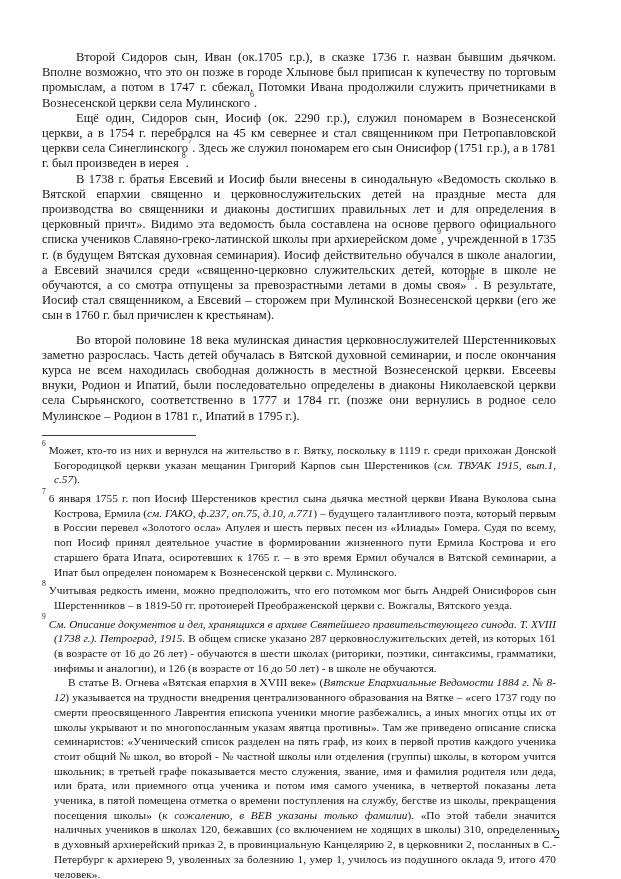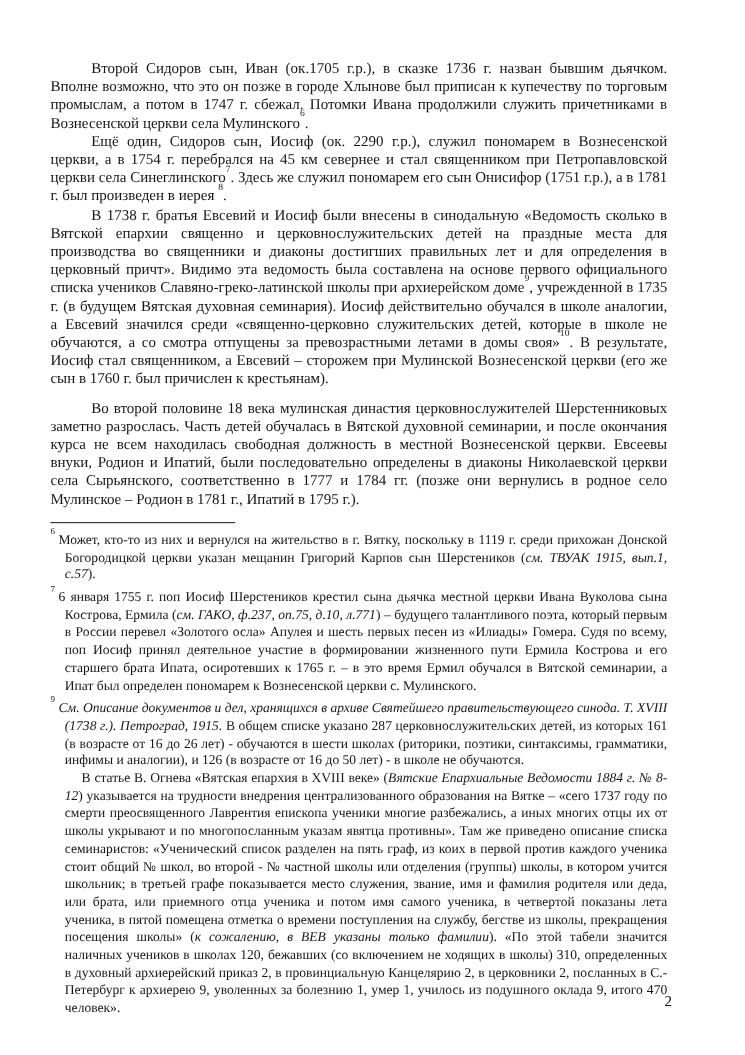--- a/index.html
+++ b/index.html
@@ -71,18 +71,21 @@
     </div>
   <div class="fnsep"></div>
   <div class="fnotes" id="footnotes">
       <div class="fn">
         <div class="first"><sup class="fnmark">6</sup><span>Может, кто-то из них и вернулся на жительство в г. Вятку, поскольку в 1119 г. среди прихожан Донской Богородицкой церкви указан мещанин Григорий Карпов сын Шерстеников (</span><span class="it">см. ТВУАК 1915, вып.1, с.57</span><span>).</span></div>
       </div>
       <div class="fn">
         <div class="first"><sup class="fnmark">7</sup><span>6 января 1755 г. поп Иосиф Шерстеников крестил сына дьячка местной церкви Ивана Вуколова сына Кострова, Ермила (</span><span class="it">см. ГАКО, ф.237, оп.75, д.10, л.771</span><span>) – будущего талантливого поэта, который первым в России перевел «Золотого осла» Апулея и шесть первых песен из «Илиады» Гомера. Судя по всему, поп Иосиф принял деятельное участие в формировании жизненного пути Ермила Кострова и его старшего брата Ипата, осиротевших к 1765 г. – в это время Ермил обучался в Вятской семинарии, а Ипат был определен пономарем к Вознесенской церкви с. Мулинского.</span></div>
       </div>
       <div class="fn">
+        <div class="first"><sup class="fnmark">8</sup><span>Учитывая редкость имени, можно предположить, что его потомком мог быть Андрей Онисифоров сын Шерстенников – в 1819-50 гг. протоиерей Преображенской церкви с. Вожгалы, Вятского уезда.</span></div>
+      </div>
+      <div class="fn">
         <div class="first"><sup class="fnmark">9</sup><span class="it">См. Описание документов и дел, хранящихся в архиве Святейшего правительствующего синода. Т. XVIII (1738 г.). Петроград, 1915.</span><span> В общем списке указано 287 церковнослужительских детей, из которых 161 (в возрасте от 16 до 26 лет) - обучаются в шести школах (риторики, поэтики, синтаксимы, грамматики, инфимы и аналогии), и 126 (в возрасте от 16 до 50 лет) - в школе не обучаются.</span></div>
         <div class="cont"><span>В статье В. Огнева «Вятская епархия в XVIII веке» (</span><span class="it">Вятские Епархиальные Ведомости 1884 г. № 8-12</span><span>) указывается на трудности внедрения централизованного образования на Вятке – «сего 1737 году по смерти преосвященного Лаврентия епископа ученики многие разбежались, а иных многих отцы их от школы укрывают и по многопосланным указам явятца противны». Там же приведено описание списка семинаристов: «Ученический список разделен на пять граф, из коих в первой против каждого ученика стоит общий № школ, во второй - № частной школы или отделения (группы) школы, в котором учится школьник; в третьей графе показывается место служения, звание, имя и фамилия родителя или деда, или брата, или приемного отца ученика и потом имя самого ученика, в четвертой показаны лета ученика, в пятой помещена отметка о времени поступления на службу, бегстве из школы, прекращения посещения школы» (</span><span class="it">к сожалению, в ВЕВ указаны только фамилии</span><span>). «По этой табели значится наличных учеников в школах 120, бежавших (со включением не ходящих в школы) 310, определенных в духовный архиерейский приказ 2, в провинциальную Канцелярию 2, в церковники 2, посланных в С.-Петербург к архиерею 9, уволенных за болезнию 1, умер 1, училось из подушного оклада 9, итого 470 человек».</span></div>
       </div>
     </div>
   <div class="pagenum">2</div>
 </div>
 
 </body></html>

